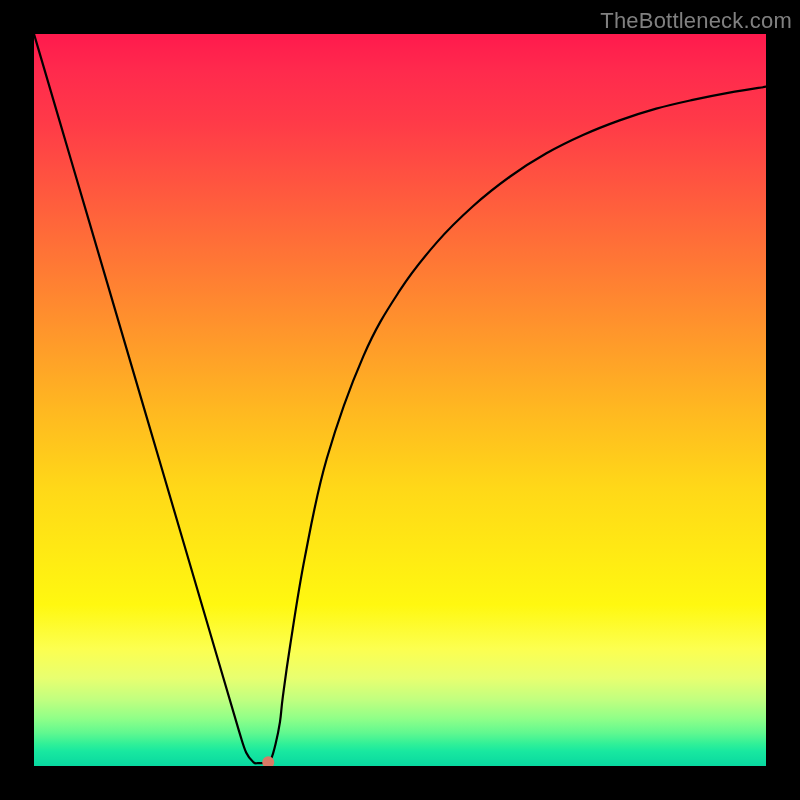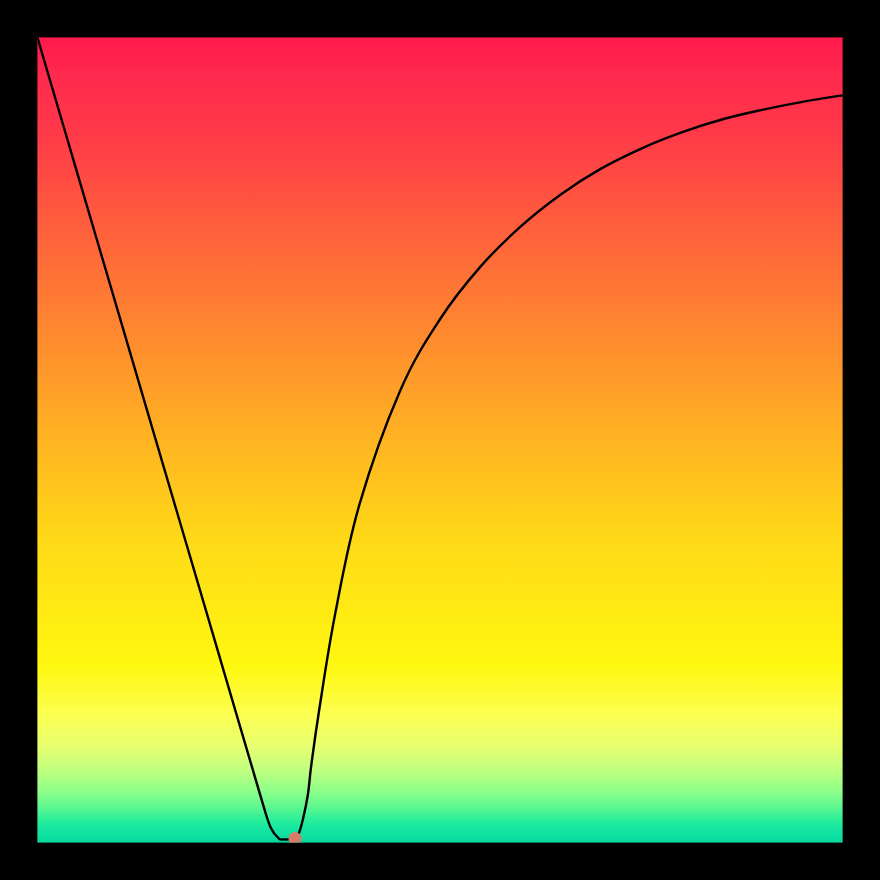--- a/index.html
+++ b/index.html
@@ -58,19 +58,20 @@
     left: 0;
     top: 0;
     width: 732px;
     height: 732px;
   }
 </style>
 </head>
 <body>
 
 <div class="chart-container">
+  <div class="watermark">TheBottleneck.com</div>
   <div class="plot-area">
     <svg class="curve" viewBox="0 0 732 732" preserveAspectRatio="none">
       <path id="curve-path" fill="none" stroke="#000" stroke-width="2.2" stroke-linejoin="round" stroke-linecap="round" d="M 0.00 0.00 C 6.59 22.40, 23.42 79.64, 36.60 124.44 C 49.78 169.24, 60.02 204.08, 73.20 248.88 C 86.38 293.68, 96.62 328.52, 109.80 373.32 C 122.98 418.12, 133.22 452.96, 146.40 497.76 C 159.58 542.56, 172.46 586.36, 183.00 622.20 C 193.54 658.04, 199.69 679.47, 204.96 696.86 C 210.23 714.26, 209.64 713.16, 212.28 718.82 C 214.92 724.49, 217.49 726.50, 219.60 728.34 C 221.71 730.18, 222.41 728.94, 223.99 729.07 C 225.57 729.20, 226.80 729.20, 228.38 729.07 C 229.97 728.94, 231.19 729.13, 232.78 728.34 C 234.36 727.55, 235.59 727.97, 237.17 724.68 C 238.75 721.39, 239.98 716.63, 241.56 710.04 C 243.14 703.45, 244.63 696.64, 245.95 688.08 C 247.27 679.52, 247.04 676.29, 248.88 662.46 C 250.72 648.63, 252.25 636.25, 256.20 611.22 C 260.15 586.19, 264.25 556.98, 270.84 523.38 C 277.43 489.78, 282.26 460.79, 292.80 424.56 C 303.34 388.33, 316.22 352.38, 329.40 322.08 C 342.58 291.78, 352.82 276.62, 366.00 256.20 C 379.18 235.78, 389.42 223.77, 402.60 208.62 C 415.78 193.47, 426.02 183.88, 439.20 172.02 C 452.38 160.16, 462.62 152.23, 475.80 142.74 C 488.98 133.25, 499.22 126.83, 512.40 119.32 C 525.58 111.81, 535.82 106.95, 549.00 101.02 C 562.18 95.09, 572.42 91.12, 585.60 86.38 C 598.78 81.63, 609.02 78.35, 622.20 74.66 C 635.38 70.97, 645.62 68.78, 658.80 65.88 C 671.98 62.98, 682.22 60.93, 695.40 58.56 C 708.58 56.19, 725.41 53.76, 732.00 52.70"></path>
       <circle id="marker-dot" r="6" fill="#d97a66" cx="234.24" cy="728.34"></circle>
     </svg>
   </div>
 </div>
 
 </body></html>

